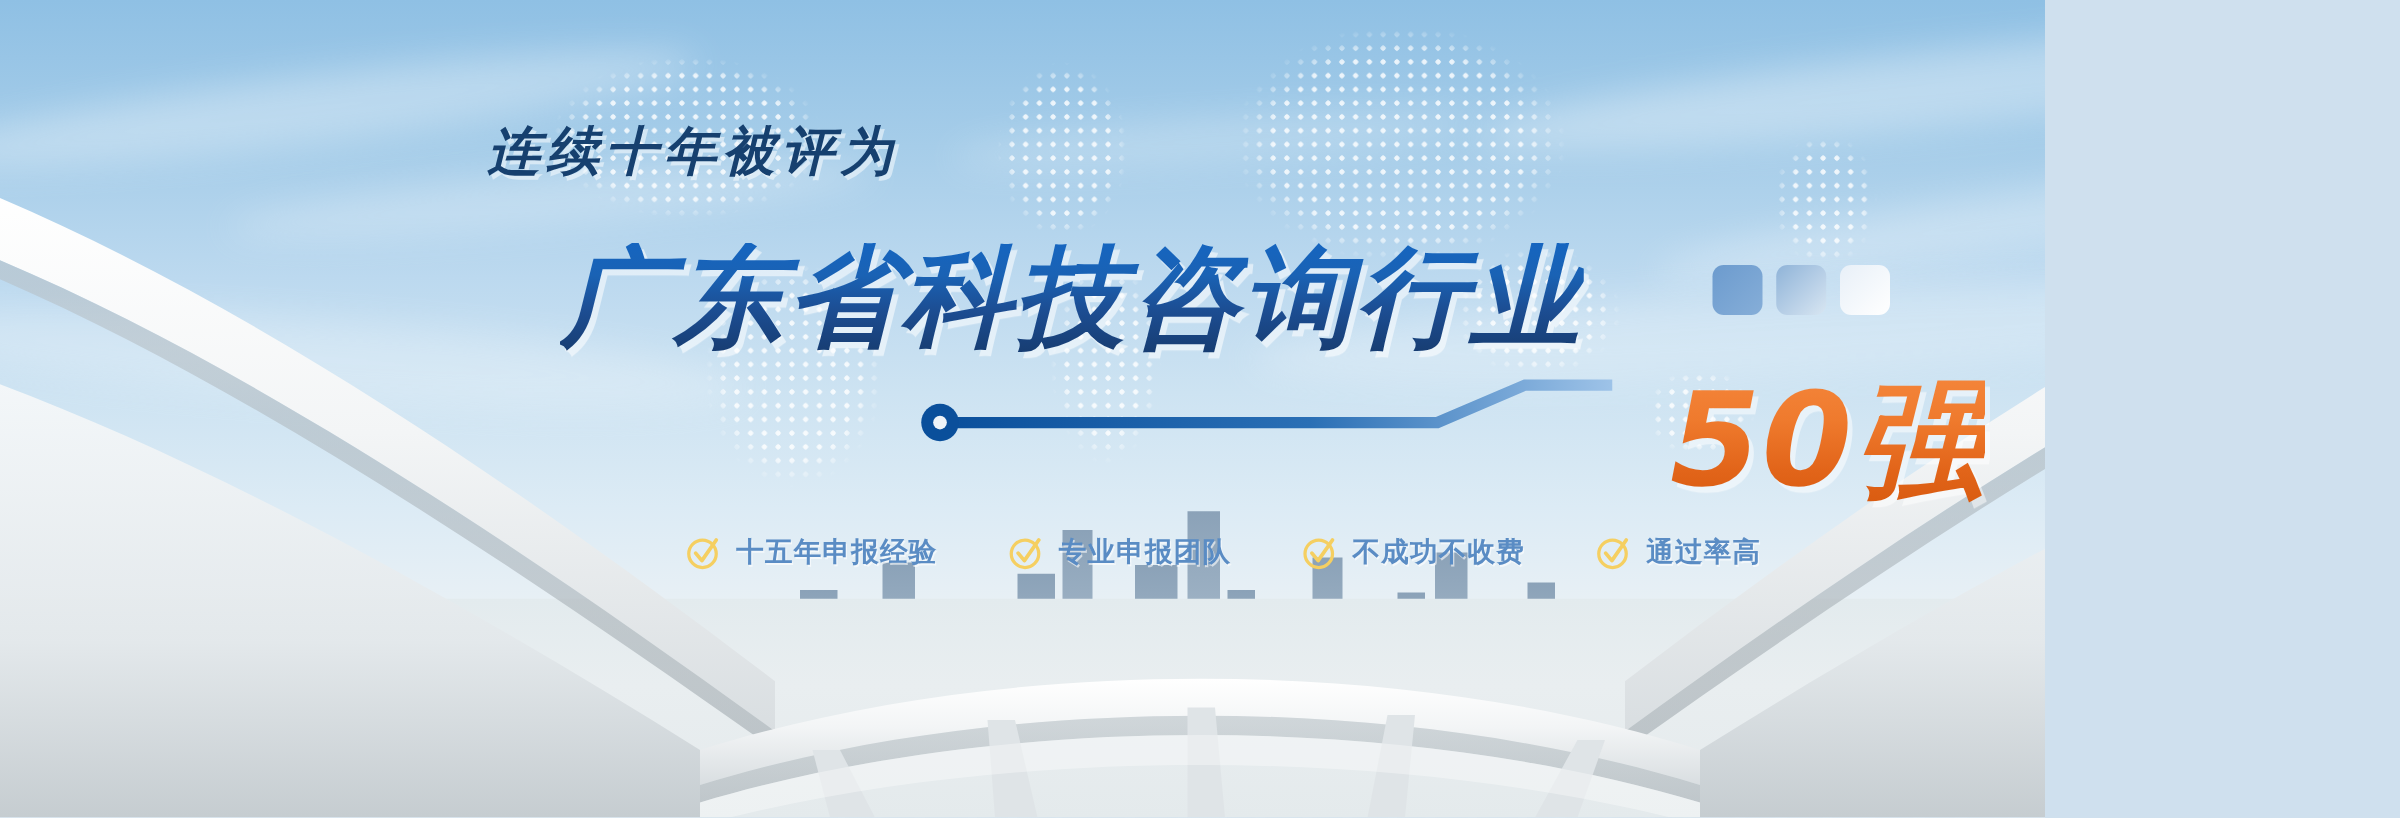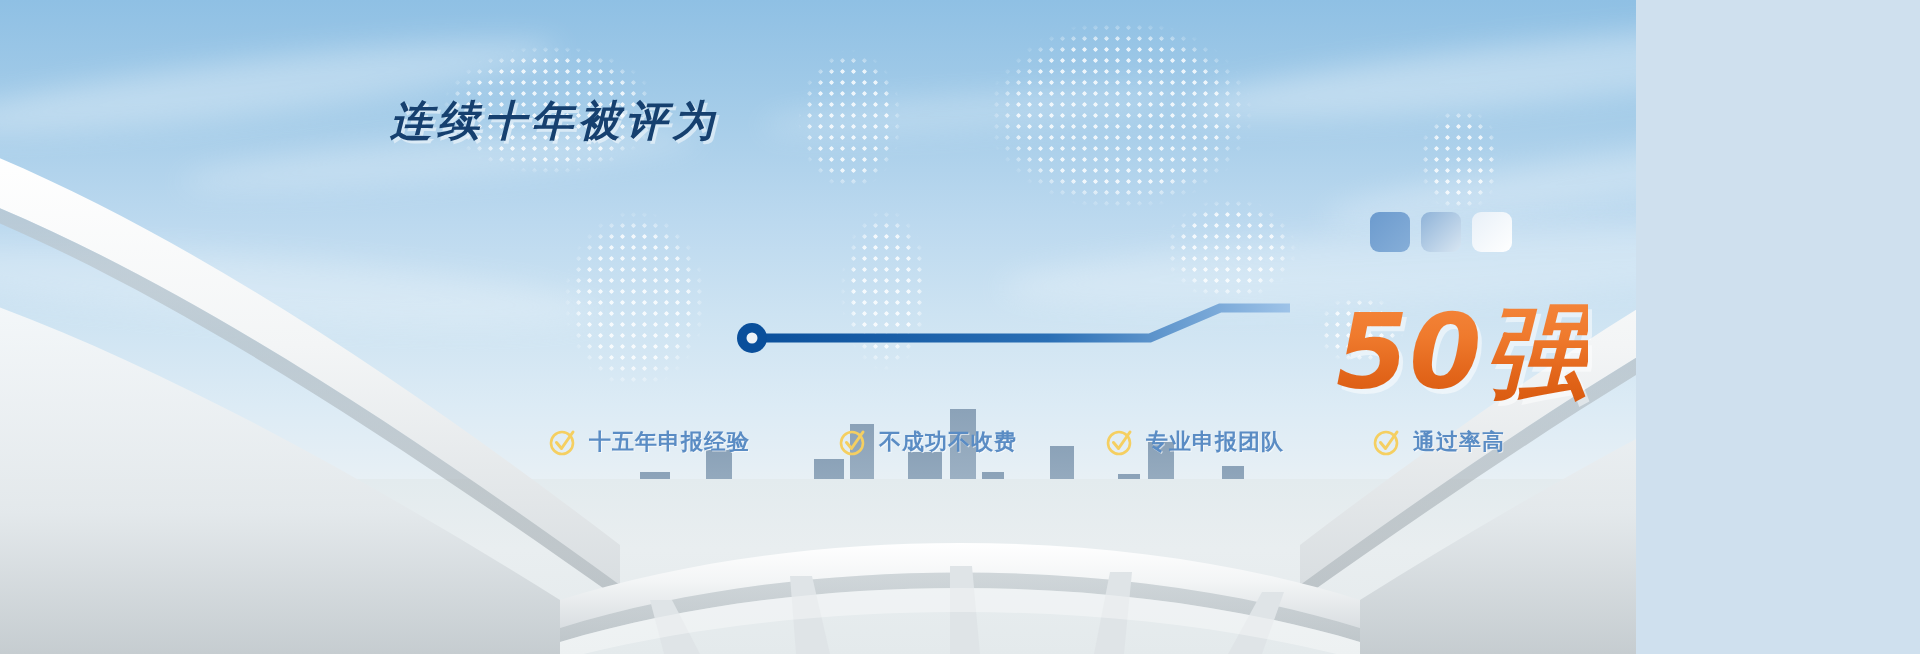--- a/index.html
+++ b/index.html
@@ -101,21 +101,21 @@
   .fifty{
     position:absolute; left:1336px; top:300px;
     font-size:104px; font-weight:bold; font-style:italic;
     letter-spacing:1px; line-height:1; white-space:nowrap;
     background:linear-gradient(to bottom,#f4853a 0%,#ef7a2d 35%,#e2651a 72%,#d95b10 100%);
     -webkit-background-clip:text; background-clip:text;
     color:transparent; -webkit-text-fill-color:transparent;
     filter:drop-shadow(4px 5px 0 rgba(255,255,255,.5));
   }
 
-  .features{ position:absolute; left:548px; top:427px; display:flex; align-items:center; gap:88px; }
+  .features{ position:absolute; left:548px; top:427px; display:flex; align-items:center; gap:56px; }
   .feature{ display:flex; align-items:center; gap:11px; }
   .feature .label{
     font-size:22px; font-weight:bold; color:#5a8cc4; letter-spacing:1px; white-space:nowrap;
     text-shadow:1px 1px 0 rgba(255,255,255,.6);
   }
   .check-icon{ width:30px; height:30px; display:block; flex:0 0 auto; }
 </style>
 </head>
 <body>
 
@@ -242,20 +242,21 @@
       </g>
 
       <path d="M 560,642 C 800,570 1120,570 1360,642 L 1360,660 C 1120,596 800,596 560,660 Z" fill="#ffffff" opacity=".35"></path>
     </svg>
   </div>
 
   <div class="content">
 
     <div class="eyebrow">连续十年被评为</div>
 
+    <div class="headline">广东省科技咨询行业</div>
 
     <div class="arrowline">
       <svg width="560" height="70" viewBox="0 0 560 70">
         <defs>
           <linearGradient id="lineGrad" x1="0" y1="0" x2="1" y2="0">
             <stop offset="0%" stop-color="#0a4f9b"></stop>
             <stop offset="55%" stop-color="#2a6fb5"></stop>
             <stop offset="100%" stop-color="#9ec3e8"></stop>
           </linearGradient>
         </defs>
@@ -285,31 +286,31 @@
         <span class="label">十五年申报经验</span>
       </div>
 
       <div class="feature">
         <span class="check-icon">
           <svg viewBox="0 0 30 30" width="30" height="30">
             <circle cx="14" cy="16" r="11" fill="none" stroke="#f5cf61" stroke-width="2.6"></circle>
             <path d="M 8.5,15.5 L 13.5,21.5 L 25,5" fill="none" stroke="#f5cf61" stroke-width="3" stroke-linecap="round" stroke-linejoin="round"></path>
           </svg>
         </span>
-        <span class="label">不成功不收费</span>
+        <span class="label">专业申报团队</span>
       </div>
 
       <div class="feature">
         <span class="check-icon">
           <svg viewBox="0 0 30 30" width="30" height="30">
             <circle cx="14" cy="16" r="11" fill="none" stroke="#f5cf61" stroke-width="2.6"></circle>
             <path d="M 8.5,15.5 L 13.5,21.5 L 25,5" fill="none" stroke="#f5cf61" stroke-width="3" stroke-linecap="round" stroke-linejoin="round"></path>
           </svg>
         </span>
-        <span class="label">专业申报团队</span>
+        <span class="label">不成功不收费</span>
       </div>
 
       <div class="feature">
         <span class="check-icon">
           <svg viewBox="0 0 30 30" width="30" height="30">
             <circle cx="14" cy="16" r="11" fill="none" stroke="#f5cf61" stroke-width="2.6"></circle>
             <path d="M 8.5,15.5 L 13.5,21.5 L 25,5" fill="none" stroke="#f5cf61" stroke-width="3" stroke-linecap="round" stroke-linejoin="round"></path>
           </svg>
         </span>
         <span class="label">通过率高</span>

